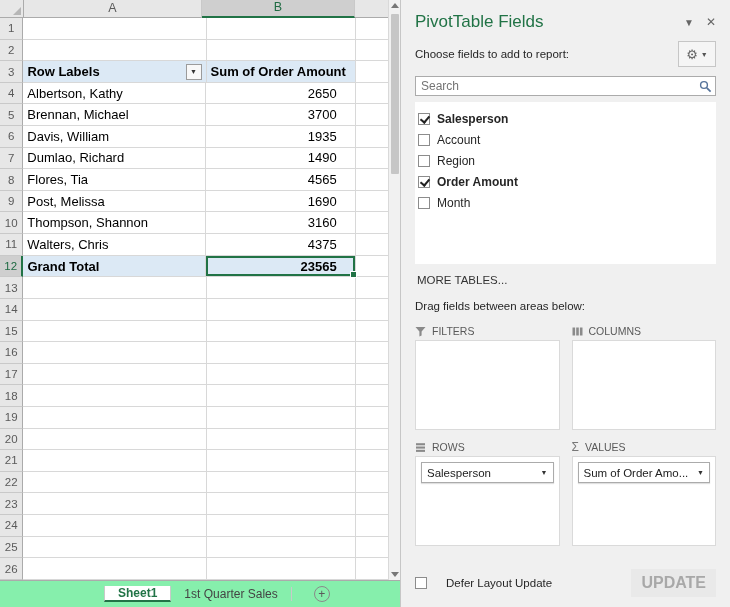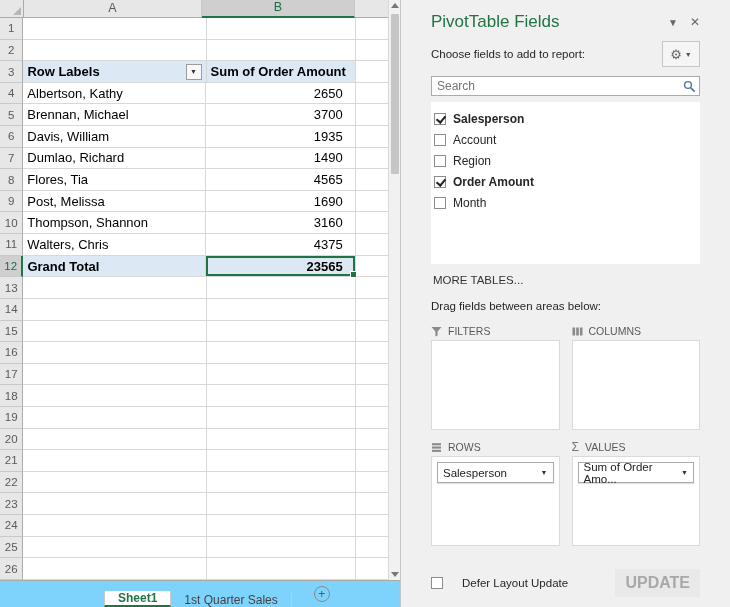--- a/index.html
+++ b/index.html
@@ -27,51 +27,51 @@
   .grid-row { flex:1; display:flex; min-height:0; }
   .row-header { width:24px; background:#E7E7E7; border-right:1px solid #ABABAB; border-bottom:1px solid #C9C9C9;
     font-size:11.5px; color:#5A5A5A; display:flex; align-items:center; justify-content:center; }
   .row-selected { background:#CFCFCF; border-right:2px solid #217346; color:#1F6B43; }
 
   .cell { border-right:1px solid #D8D8D8; border-bottom:1px solid #D8D8D8; background:#fff;
     display:flex; align-items:center; padding:0 4px; overflow:hidden; white-space:nowrap; font-size:13px; }
   .cell.a { width:188px; }
   .cell.b { width:153px; }
   .cell.c { width:33px; border-right:none; }
-  .cell.num { justify-content:flex-end; padding-right:12px; }
+  .cell.num { justify-content:flex-end; padding-right:18px; }
   .pivot-blue { background:#DCE9F5; font-weight:bold; }
   .selected-cell { box-shadow: inset 0 0 0 2px #217346; position:relative; overflow:visible; z-index:2; }
   .selected-cell::after { content:''; position:absolute; right:-2px; bottom:-2px; width:5px; height:5px;
     background:#217346; border:1px solid #fff; }
 
   .filter-btn { margin-left:auto; width:16px; height:16px; background:#F8F8F8; border:1px solid #9B9B9B;
     display:flex; align-items:center; justify-content:center; flex:0 0 16px; }
   .filter-caret { font-size:7px; color:#333; line-height:1; }
 
   .v-scroll { width:12px; background:#F1F1F1; border-left:1px solid #D9D9D9; display:flex;
     flex-direction:column; align-items:center; padding:3px 0; }
   .sb-up { width:0; height:0; border-left:4px solid transparent; border-right:4px solid transparent;
     border-bottom:5px solid #777; }
   .sb-thumb { width:8px; height:160px; background:#C6C6C6; margin-top:6px; border-radius:1px; }
   .sb-down { width:0; height:0; border-left:4px solid transparent; border-right:4px solid transparent;
     border-top:5px solid #777; margin-top:auto; }
 
-  .tab-bar { height:27px; background:#7dd3fc; border-top:1px solid #ABABAB; display:flex; align-items:flex-end; }
+  .tab-bar { height:27px; background:#86efac; border-top:1px solid #ABABAB; display:flex; align-items:center; }
   .tab-spacer { width:104px; }
   .sheet-tab { padding:0 13px; display:flex; align-items:center; font-size:12px; color:#444;
     border-right:1px solid #C9C9C9; cursor:default; }
   .sheet-tab.active { background:#fff; color:#217346; font-weight:bold; border-left:1px solid #C9C9C9;
     border-bottom:2px solid #217346; }
   .add-sheet { margin-left:22px; align-self:center; width:16px; height:16px; border:1px solid #8A8A8A;
     border-radius:50%; display:flex; align-items:center; justify-content:center; }
   .plus { font-size:12px; color:#5A5A5A; line-height:1; margin-top:-1px; }
 
   
   .pane { width:330px; height:607px; background:#F0F0F0; border-left:1px solid #C6C6C6;
-    padding:8px 30px 10px; display:flex; flex-direction:column; }
+    padding:8px 14px 10px; display:flex; flex-direction:column; }
   .pane-header { display:flex; align-items:center; height:28px; flex:0 0 28px; }
   .pane-title { color:#217346; font-size:17px; }
   .pane-controls { margin-left:auto; display:flex; gap:12px; align-items:center; }
   .pane-ctl { color:#666; font-size:10px; cursor:default; }
   .pane-ctl.close { font-size:12px; }
 
   .choose-row { display:flex; align-items:center; margin-top:4px; height:28px; flex:0 0 28px; }
   .choose-label { font-size:11.5px; color:#262626; }
   .gear-btn { margin-left:auto; width:38px; height:26px; border:1px solid #C6C6C6; background:#F5F5F5;
     display:flex; align-items:center; justify-content:center; gap:3px; }

